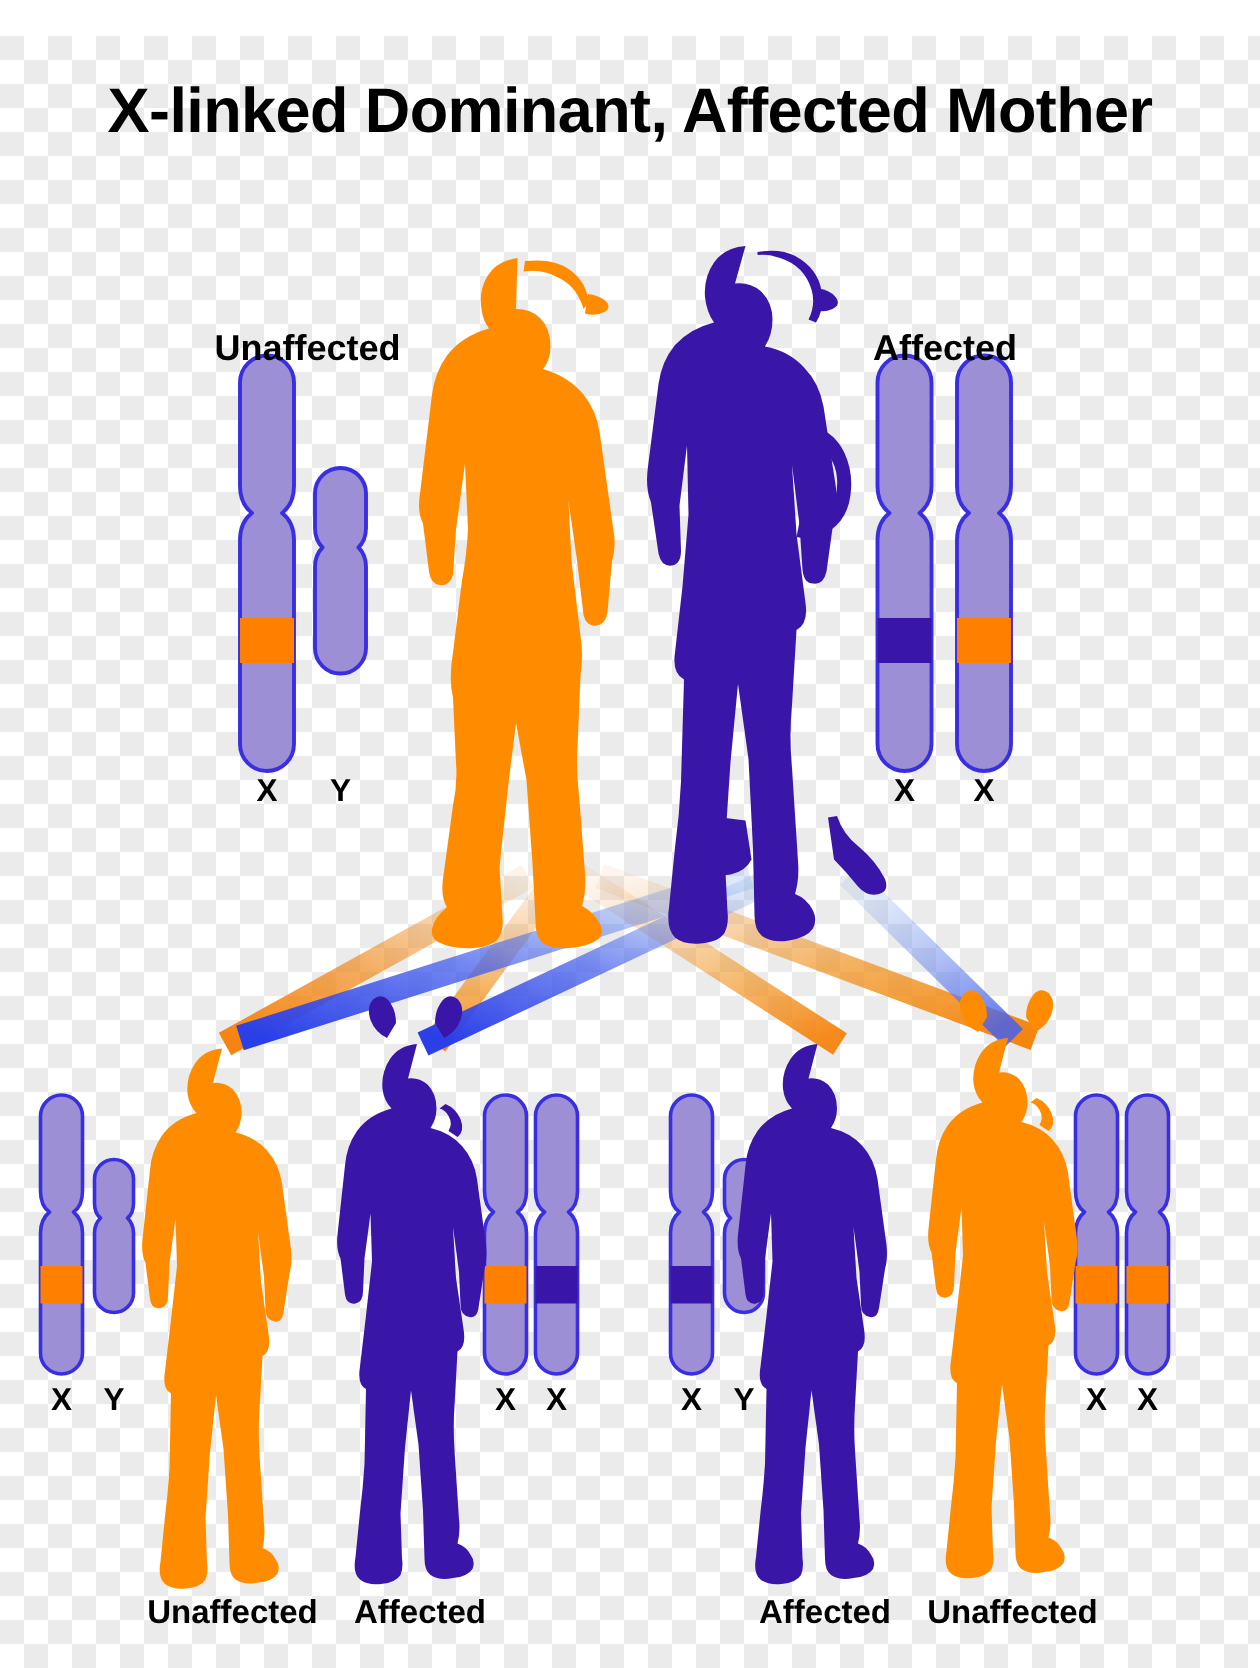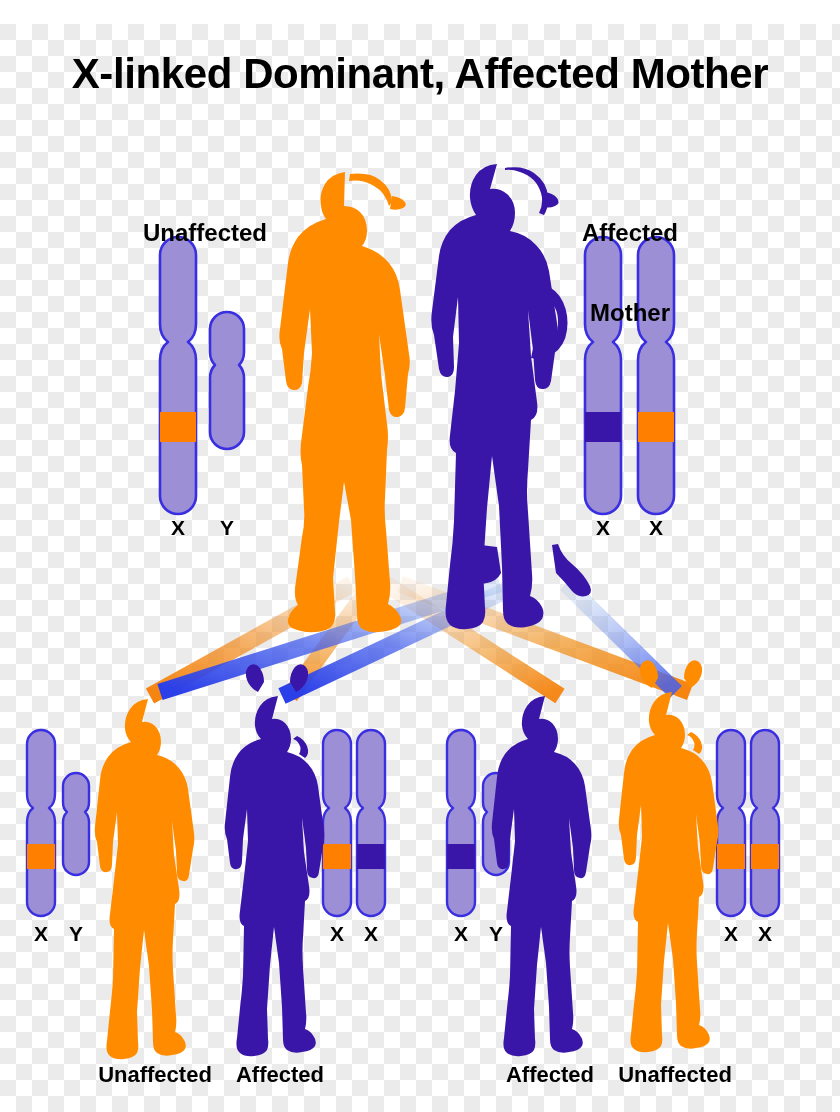--- a/index.html
+++ b/index.html
@@ -221,21 +221,20 @@
   </svg>
 
   <div class="txt" id="page-title">X-linked Dominant, Affected Mother</div>
 
   <div class="txt person-label" style="left:90px; top:142px;">
     <div>Unaffected</div>
   </div>
 
   <div class="txt person-label" style="left:515px; top:142px;">
     <div>Affected</div>
-    <div>Mother</div>
   </div>
 
   <div class="txt allele-label" style="left:158px; top:492px;">X</div>
   <div class="txt allele-label" style="left:207px; top:492px;">Y</div>
   <div class="txt allele-label" style="left:583px; top:492px;">X</div>
   <div class="txt allele-label" style="left:636px; top:492px;">X</div>
 
   <div class="txt allele-label" style="left:21px; top:898px;">X</div>
   <div class="txt allele-label" style="left:56px; top:898px;">Y</div>
 

